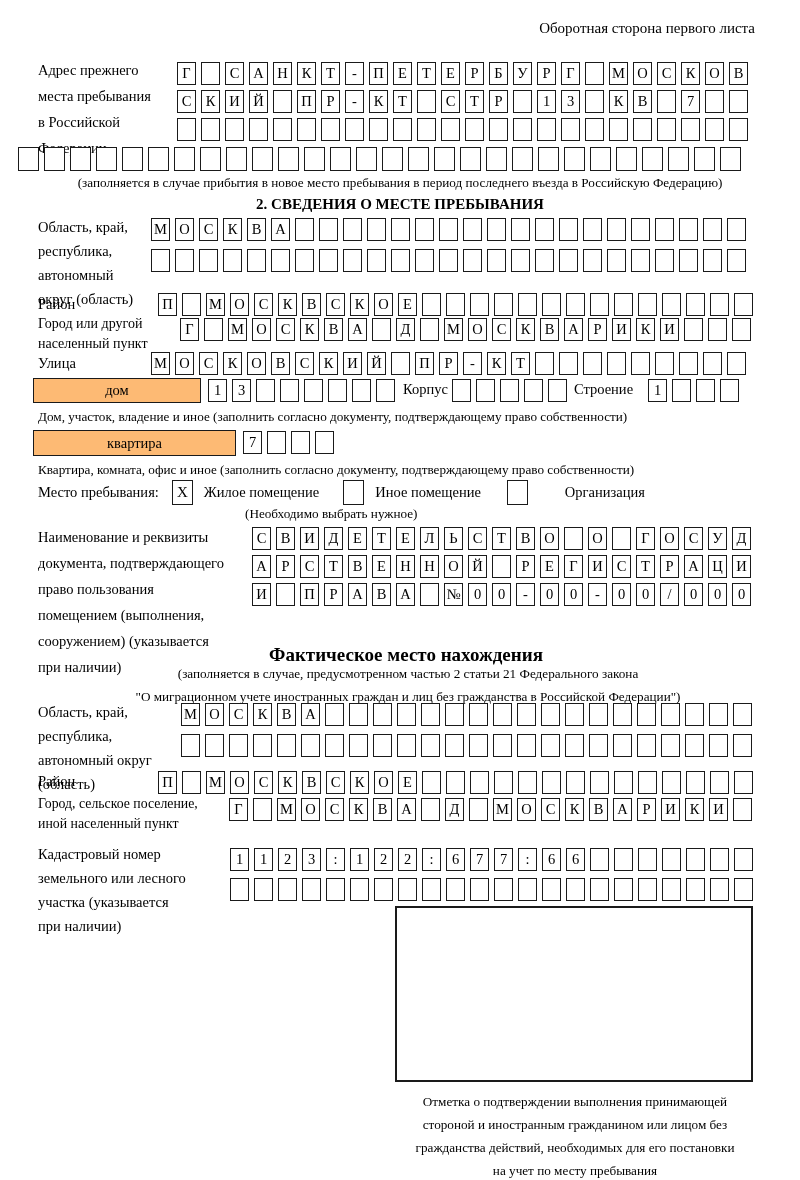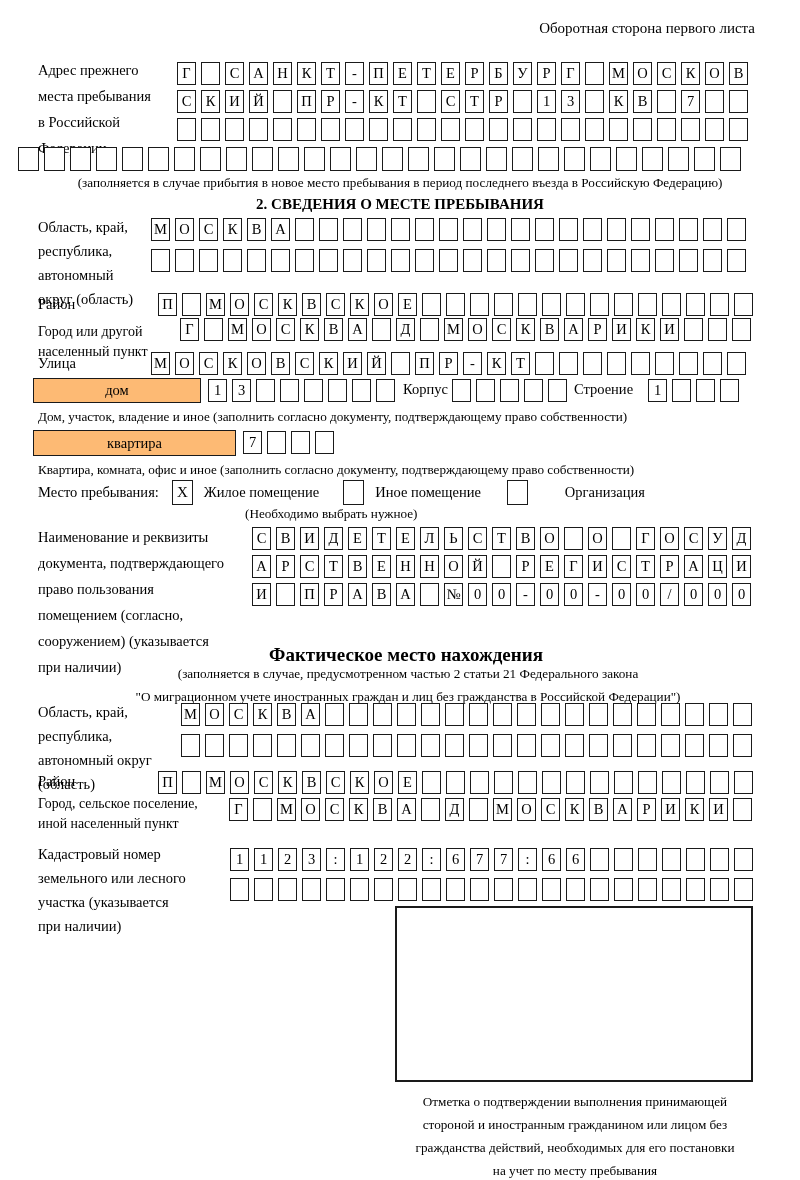--- a/index.html
+++ b/index.html
@@ -232,21 +232,21 @@
       <span class="cell"></span>
       <span class="cell"></span>
       <span class="cell"></span>
       <span class="cell"></span>
       <span class="cell"></span>
       <span class="cell"></span>
       <span class="cell"></span>
       <span class="cell"></span>
     </div>
 
-  <div class="abs lbl lines20" style="left:38px;top:314px;width:145px;font-size:14px;margin-top:8px;">
+  <div class="abs lbl lines20" style="left:38px;top:314px;width:145px;font-size:14px;">
       <div>Город или другой</div>
       <div>населенный пункт</div>
     </div>
   <div class="abs cells" style="left:180px;top:318px;">
       <span class="cell">Г</span>
       <span class="cell"></span>
       <span class="cell">М</span>
       <span class="cell">О</span>
       <span class="cell">С</span>
       <span class="cell">К</span>
@@ -344,21 +344,21 @@
     <span class="lbl" style="margin-left:11px;">Иное помещение</span>
     <span class="checkbox" style="margin-left:26px;"></span>
     <span class="lbl" style="margin-left:37px;">Организация</span>
   </div>
   <div class="abs cap" style="left:245px;top:506px;">(Необходимо выбрать нужное)</div>
 
   <div class="abs lbl lines26" style="left:38px;top:524px;width:210px;">
       <div>Наименование и реквизиты</div>
       <div>документа, подтверждающего</div>
       <div>право пользования</div>
-      <div>помещением (согласно,</div>
+      <div>помещением (выполнения,</div>
       <div>сооружением) (указывается</div>
       <div>при наличии)</div>
     </div>
   <div class="abs cells" style="left:252px;top:527px;">
       <span class="cell">С</span>
       <span class="cell">В</span>
       <span class="cell">И</span>
       <span class="cell">Д</span>
       <span class="cell">Е</span>
       <span class="cell">Т</span>

